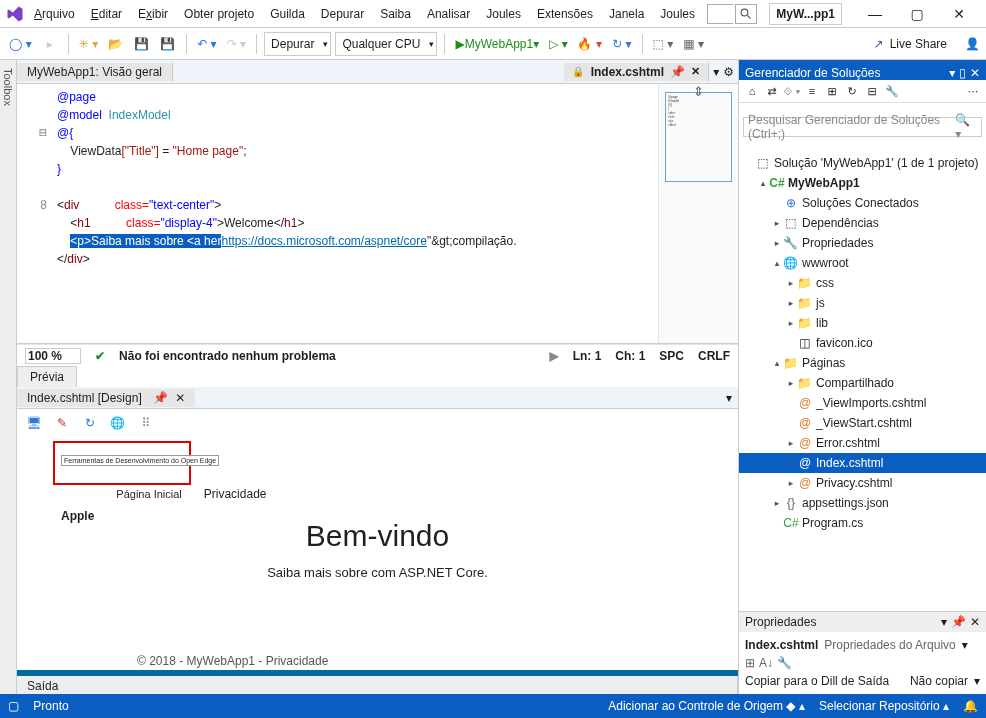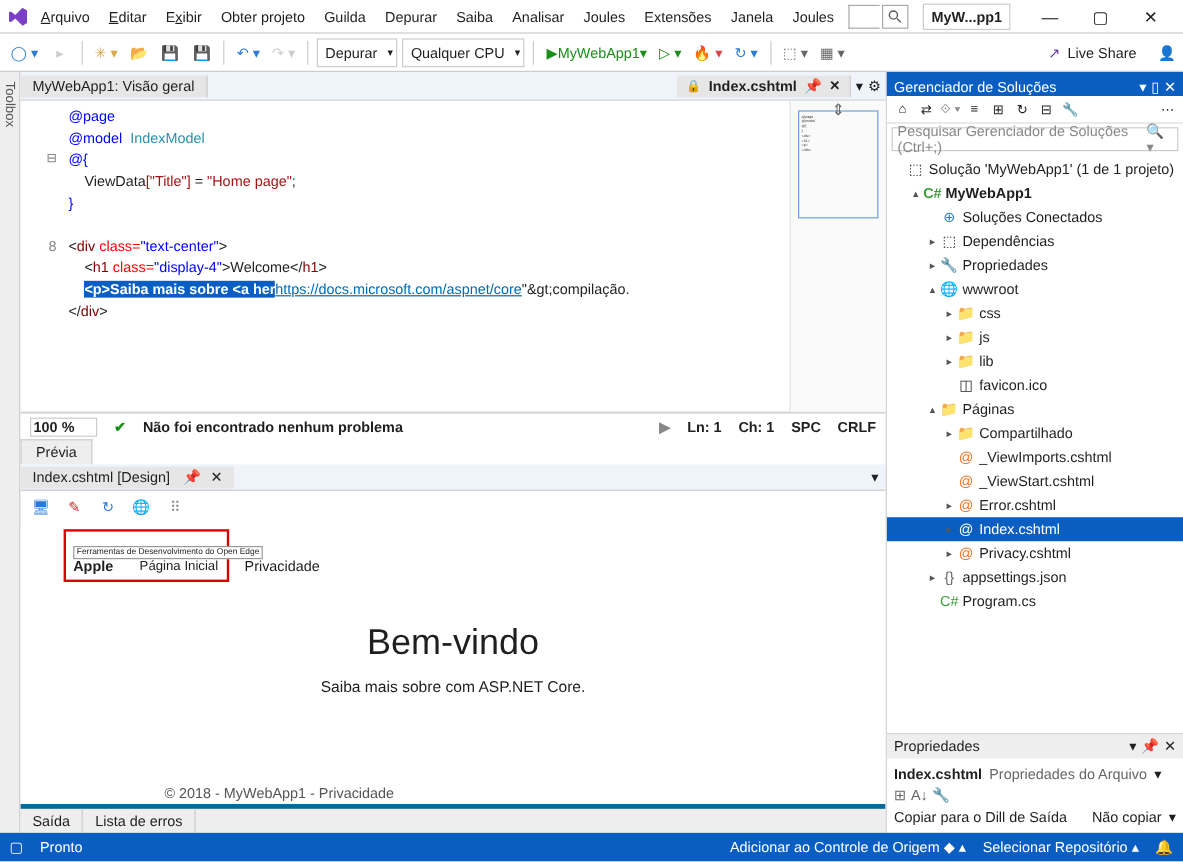--- a/index.html
+++ b/index.html
@@ -37,24 +37,24 @@
 .doc-tab.bold { font-weight: 600; padding: 2px 8px; display: flex; align-items: center; gap: 6px; }
 .doc-tab .lock { font-size: 10px; }
 .doc-tab .x { font-size: 11px; }
 .tab-strip .flex { flex: 1; }
 .tab-extras { display: flex; gap: 4px; padding: 0 4px; }
 
 
 .editor-wrap { flex: 0 0 260px; display: flex; position: relative; background: #fff; border-bottom: 1px solid #ccc; }
 .code-area { flex: 1; font-family: Consolas, monospace; font-size: 13px; padding: 4px 6px 4px 40px; position: relative; line-height: 18px; }
 .code-gutter { position: absolute; left: 0; top: 0; bottom: 0; width: 34px; color: #888; text-align: right; padding: 4px 4px 0 0; font-family: Consolas, monospace; font-size: 13px; line-height: 18px; }
-.hl-p { background: #0a5ec1; color: #fff; font-weight: bold; }
+.hl-p { background: #0a5ec1; color: #fff; }
 .kw { color: #0000ff; }
 .tag { color: #800000; }
-.attr { color: #ff0000; }
+.attr { color: #ff0000; margin-left: 32px; }
 .str { color: #a31515; }
 .model { color: #2b91af; }
 .link { color: #006ab1; text-decoration: underline; }
 .minimap { width: 80px; border-left: 1px solid #e4e4e4; background: #fafafa; position: relative; }
 .minimap-inner { margin: 8px 6px; border: 1px solid #6fa1d9; height: 90px; font-size: 3px; line-height: 4px; overflow: hidden; padding: 2px; color: #333; }
 .splitter-handle { position: absolute; top: 0; left: 50%; transform: translateX(-50%); font-size: 13px; color: #666; }
 
 
 .code-status { display: flex; align-items: center; height: 22px; background: #fff; border-top: 1px solid #e4e4e4; padding: 0 8px; gap: 14px; font-size: 11px; font-weight: bold; }
 .zoom { width: 56px; border: 1px solid #ccc; padding: 0 2px; }
@@ -65,36 +65,36 @@
 
 
 .design-strip { display: flex; align-items: center; background: #eef4fa; border-bottom: 1px solid #ccc; height: 22px; }
 .design-tab { padding: 2px 10px; background: #e6e6e6; }
 .design-tb { display: flex; align-items: center; height: 28px; gap: 10px; padding: 0 8px; }
 .design-tb .ico { width: 18px; height: 18px; display: flex; align-items: center; justify-content: center; color: #2b79d8; }
 .design-preview { flex: 1; background: #fff; position: relative; overflow: hidden; }
 .red-box { position: absolute; left: 36px; top: 4px; width: 138px; height: 44px; border: 2px solid #d00; }
 .tooltip { position: absolute; left: 44px; top: 18px; font-size: 7px; border: 1px solid #999; padding: 1px 2px; background: #fff; }
 .nav-row { position: absolute; top: 28px; left: 44px; right: 20px; display: flex; gap: 22px; align-items: center; font-size: 13px; }
-.nav-row .app { font-weight: 600; }
+.nav-row .app { font-weight: 600; margin-top: 44px; }
 .h1 { position: absolute; top: 82px; left: 0; right: 0; text-align: center; font-size: 30px; font-weight: 400; }
 .lead { position: absolute; top: 128px; left: 0; right: 0; text-align: center; font-size: 13px; }
 .footer { position: absolute; top: 216px; left: 120px; color: #555; font-size: 13px; }
 
 
-.bottom-tabs { display: flex; background: #eee; border-top: 4px solid #0369a1; height: 24px; }
+.bottom-tabs { display: flex; background: #eee; border-top: 6px solid #0369a1; height: 24px; flex-direction: column; }
 .bottom-tab { padding: 3px 10px; border-right: 1px solid #ccc; }
 
 
 .right-col { width: 248px; display: flex; flex-direction: column; border-left: 1px solid #ccc; }
 .panel-hdr { background: #0a5ec1; color: #fff; height: 20px; display: flex; align-items: flex-end; padding: 0 6px; font-size: 11px; }
 .panel-hdr .flex { flex: 1; }
 .sol-tb { display: flex; gap: 2px; padding: 2px 4px; border-bottom: 1px solid #ddd; }
 .sol-tb .ico { width: 18px; height: 18px; display: flex; align-items: center; justify-content: center; font-size: 11px; }
-.sol-search { border: 1px solid #ccc; margin: 3px 4px; height: 20px; display: flex; align-items: center; padding: 0 4px; color: #888; font-size: 11px; }
+.sol-search { border: 1px solid #ccc; margin: 14px 4px; height: 20px; display: flex; align-items: center; padding: 0 4px; color: #888; font-size: 11px; }
 .tree { flex: 1; overflow: auto; padding: 2px 0; }
 .tree-row { display: flex; align-items: center; height: 20px; padding-right: 4px; }
 .tree-row .exp { width: 12px; text-align: center; font-size: 9px; color: #555; }
 .tree-row .ico { width: 16px; height: 16px; display: flex; align-items: center; justify-content: center; margin-right: 3px; font-size: 12px; }
 .tree-row.selected { background: #0a5ec1; color: #fff; }
 .ind-0 { padding-left: 4px; } .ind-1 { padding-left: 18px; } .ind-2 { padding-left: 32px; }
 .ind-3 { padding-left: 46px; }
 .folder-ico { color: #e6b84a; } .cs-ico { color: #3a9c3a; } .html-ico { color: #e47a2c; }
 .globe-ico { color: #2b79d8; } .gear-ico { color: #666; } .proj-ico { color: #3a9c3a; font-weight: bold; }
 

